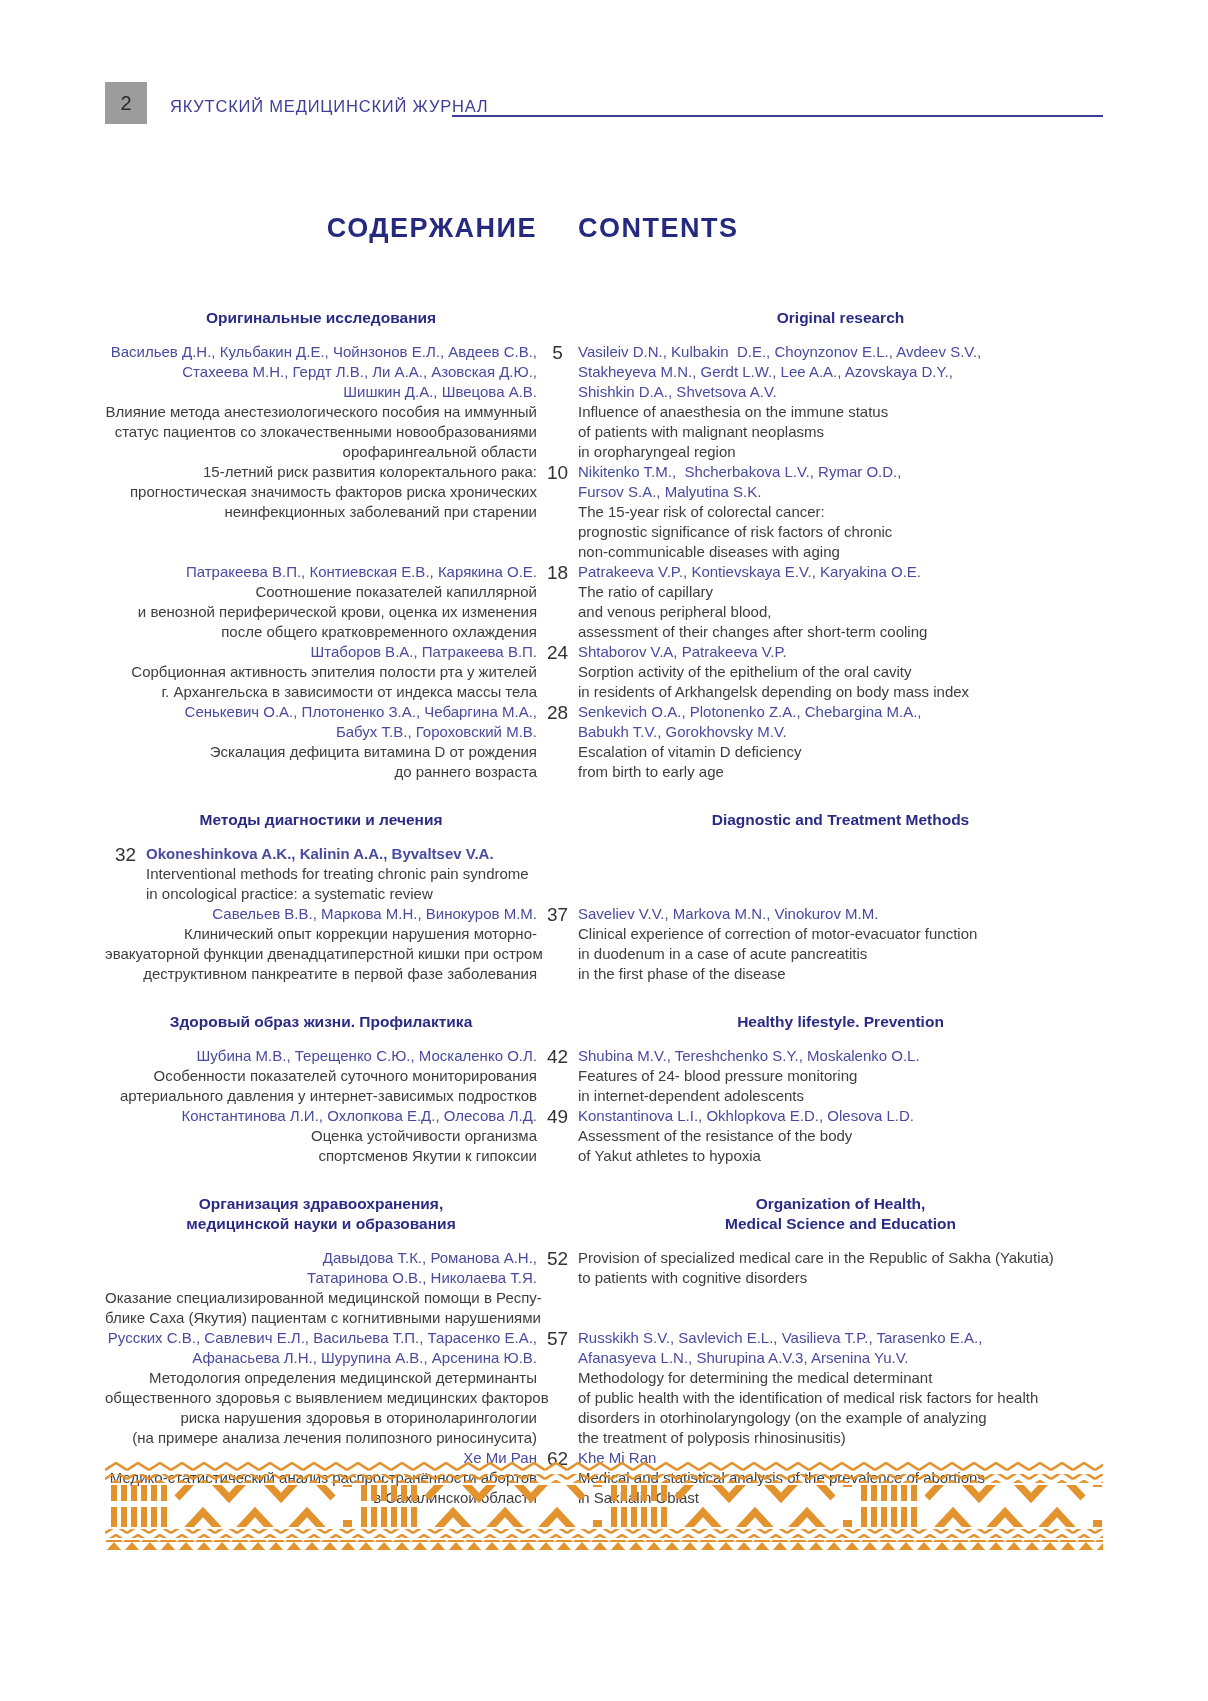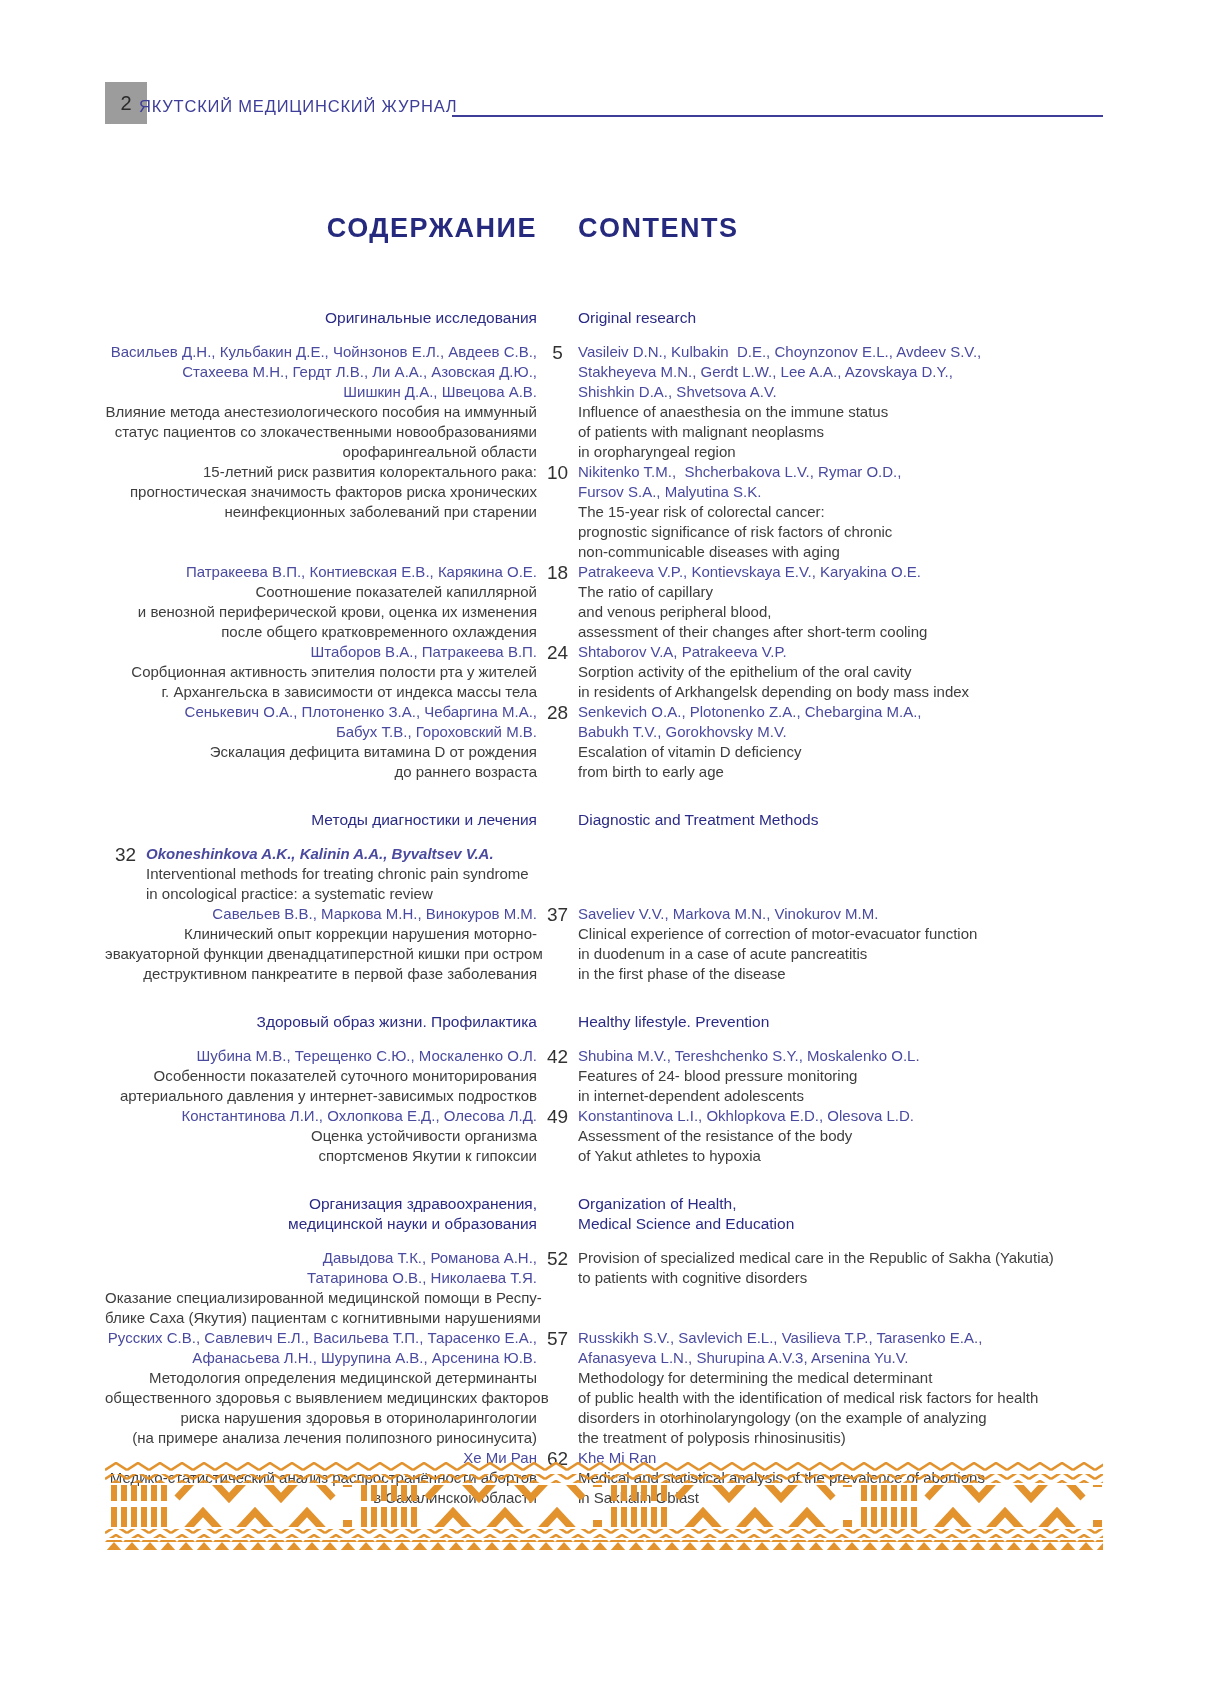--- a/index.html
+++ b/index.html
@@ -19,21 +19,21 @@
     overflow:hidden;
   }
   
   .num-box{
     position:absolute;left:105px;top:82px;width:42px;height:42px;
     background:var(--box-gray);
     display:flex;align-items:center;justify-content:center;
     font-size:20px;color:#2b2b2b;
   }
   .journal-title{
-    position:absolute;left:139px;top:97px;
+    position:absolute;left:170px;top:97px;
     font-size:16.5px;letter-spacing:.8px;color:#3e3e99;font-weight:400;
   }
   .header-rule{
     position:absolute;left:452px;top:115px;width:651px;height:0;
     border-top:2px solid #3e3e99;
   }
   
   .toc{
     position:absolute;left:105px;top:178px;width:998px;
     font-size:15px;line-height:20px;
@@ -41,23 +41,23 @@
   .row{display:flex;align-items:flex-start;}
   .col-ru{width:432px;text-align:right;white-space:pre;}
   .col-num{width:41px;text-align:center;}
   .col-en{width:525px;text-align:left;white-space:pre;}
   .toc-title-row{margin-bottom:70px;margin-top:40px;}
   .toc-title-row .col-ru,.toc-title-row .col-en{
     font-size:27px;font-weight:bold;color:var(--title-navy);letter-spacing:1.5px;white-space:pre;
   }
   .section-row{margin-top:28px;margin-bottom:14px;}
   .section-row:first-of-type{margin-top:0;}
-  .sec{font-weight:normal;color:var(--navy);font-size:15.5px;}
+  .sec{font-weight:bold;color:var(--navy);font-size:15.5px;text-align:center;}
   .authors{color:var(--author-blue);}
-  .authors.bold{font-weight:bold;font-style:italic;}
+  .authors.bold{font-weight:bold;}
   .btitle{color:var(--body-gray);}
   .pagenum{font-size:19px;line-height:21px;color:#323232;}
   
   .ornament{
     position:absolute;left:105px;top:1462px;width:998px;height:88px;
   }
 </style>
 </head>
 <body>
 

